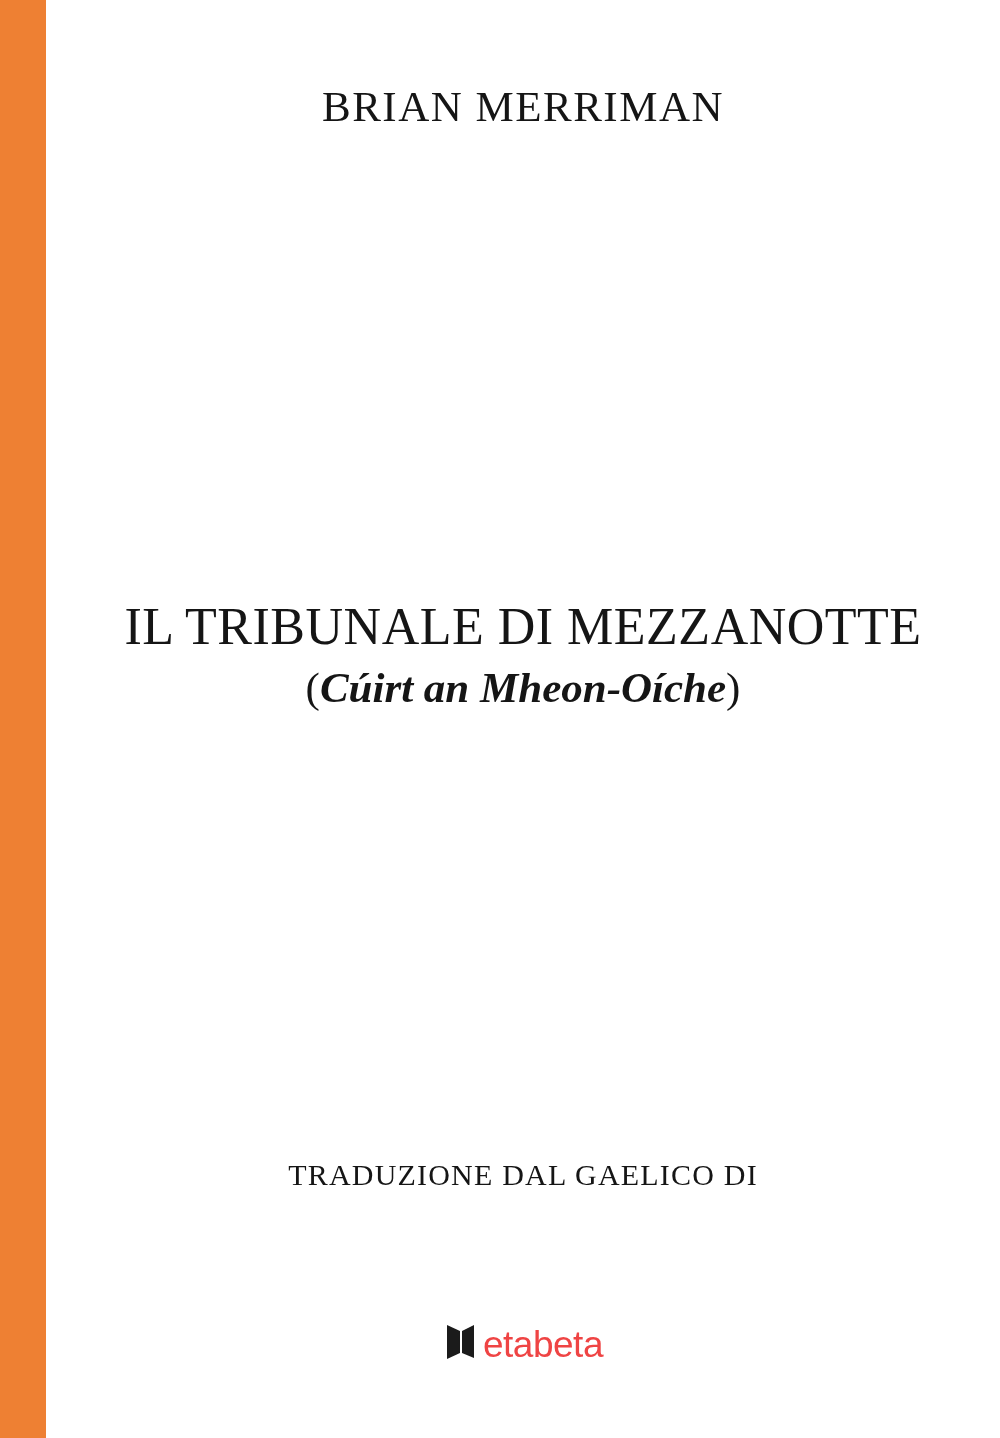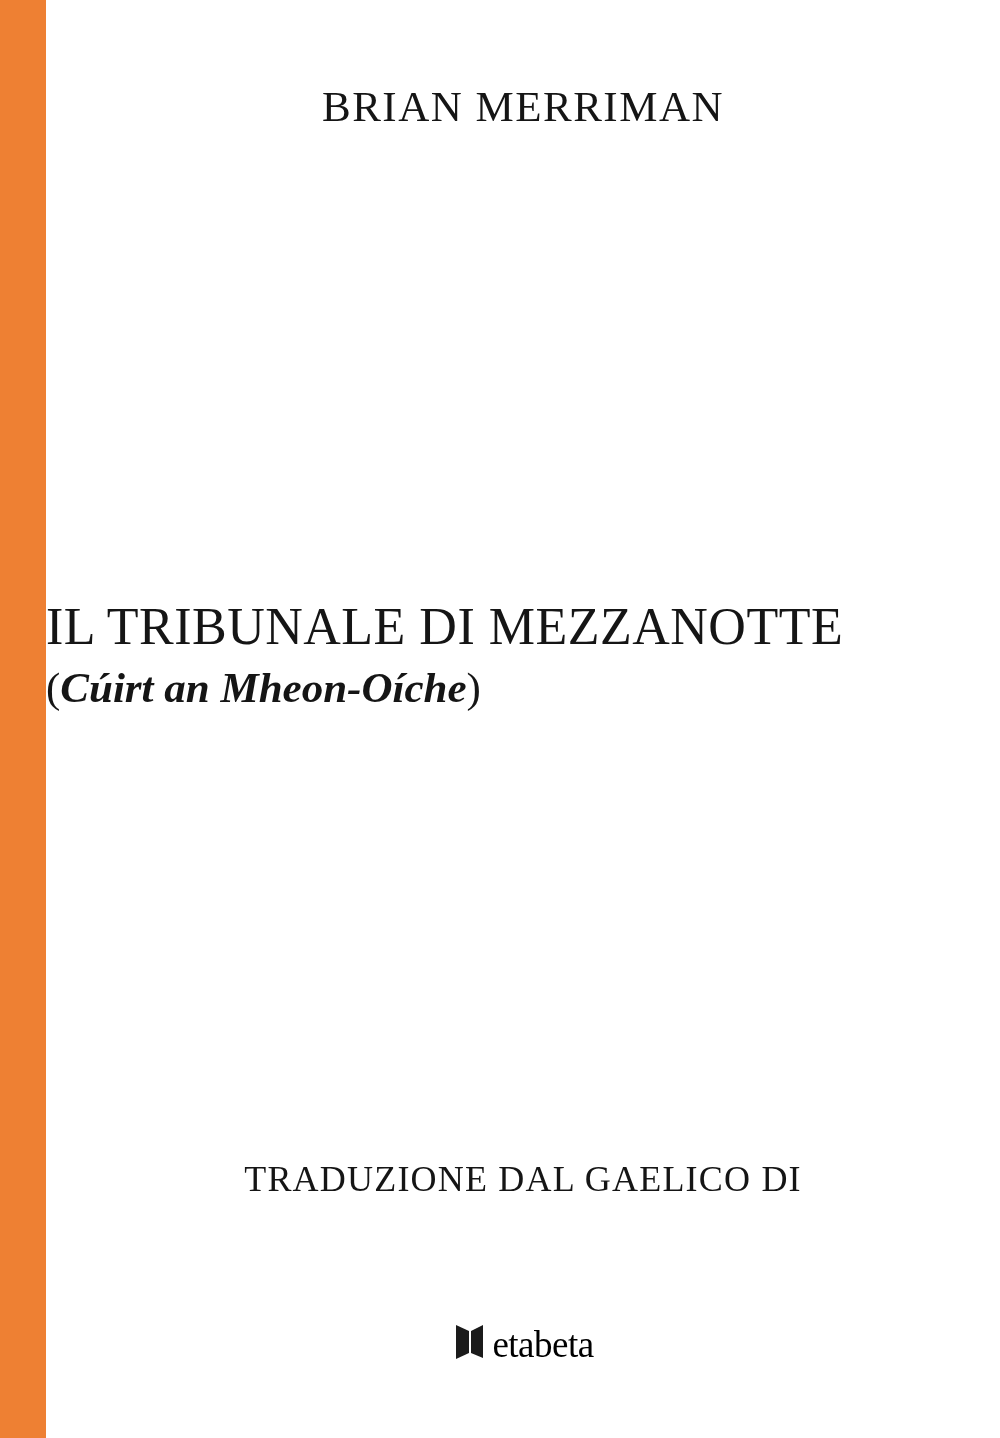--- a/index.html
+++ b/index.html
@@ -45,20 +45,21 @@
     font-size: 43px;
     letter-spacing: 1.5px;
     color: #151515;
     font-weight: 400;
   }
   .title-block {
     position: absolute;
     top: 598px;
     left: 0;
     width: 954px;
+    text-align: center;
   }
   .main-title {
     font-family: "Liberation Serif", serif;
     font-size: 52px;
     letter-spacing: 0.5px;
     color: #151515;
     line-height: 1.1;
     white-space: nowrap;
   }
   .sub-title {
@@ -75,44 +76,44 @@
     font-style: italic;
     font-weight: bold;
   }
   .translator {
     position: absolute;
     top: 1152px;
     left: 0;
     width: 954px;
     text-align: center;
     font-family: "Liberation Serif", serif;
-    font-size: 36px;
+    font-size: 30px;
     letter-spacing: 1.2px;
     color: #151515;
     line-height: 1.55;
   }
   .publisher {
     position: absolute;
     top: 1322px;
     left: 0;
     width: 954px;
     display: flex;
     align-items: center;
     justify-content: center;
     gap: 6px;
   }
   .publisher-mark {
     display: block;
     width: 34px;
     height: 40px;
   }
   .publisher-name {
-    font-family: Liberation Serif, serif;
+    font-family: Liberation Sans, sans-serif;
     font-size: 37px;
-    color: #000000;
+    color: #ef4444;
     letter-spacing: -0.5px;
     line-height: 1;
     position: relative;
     top: 2px;
   }
 </style>
 </head>
 <body>
 
 <div class="page">

